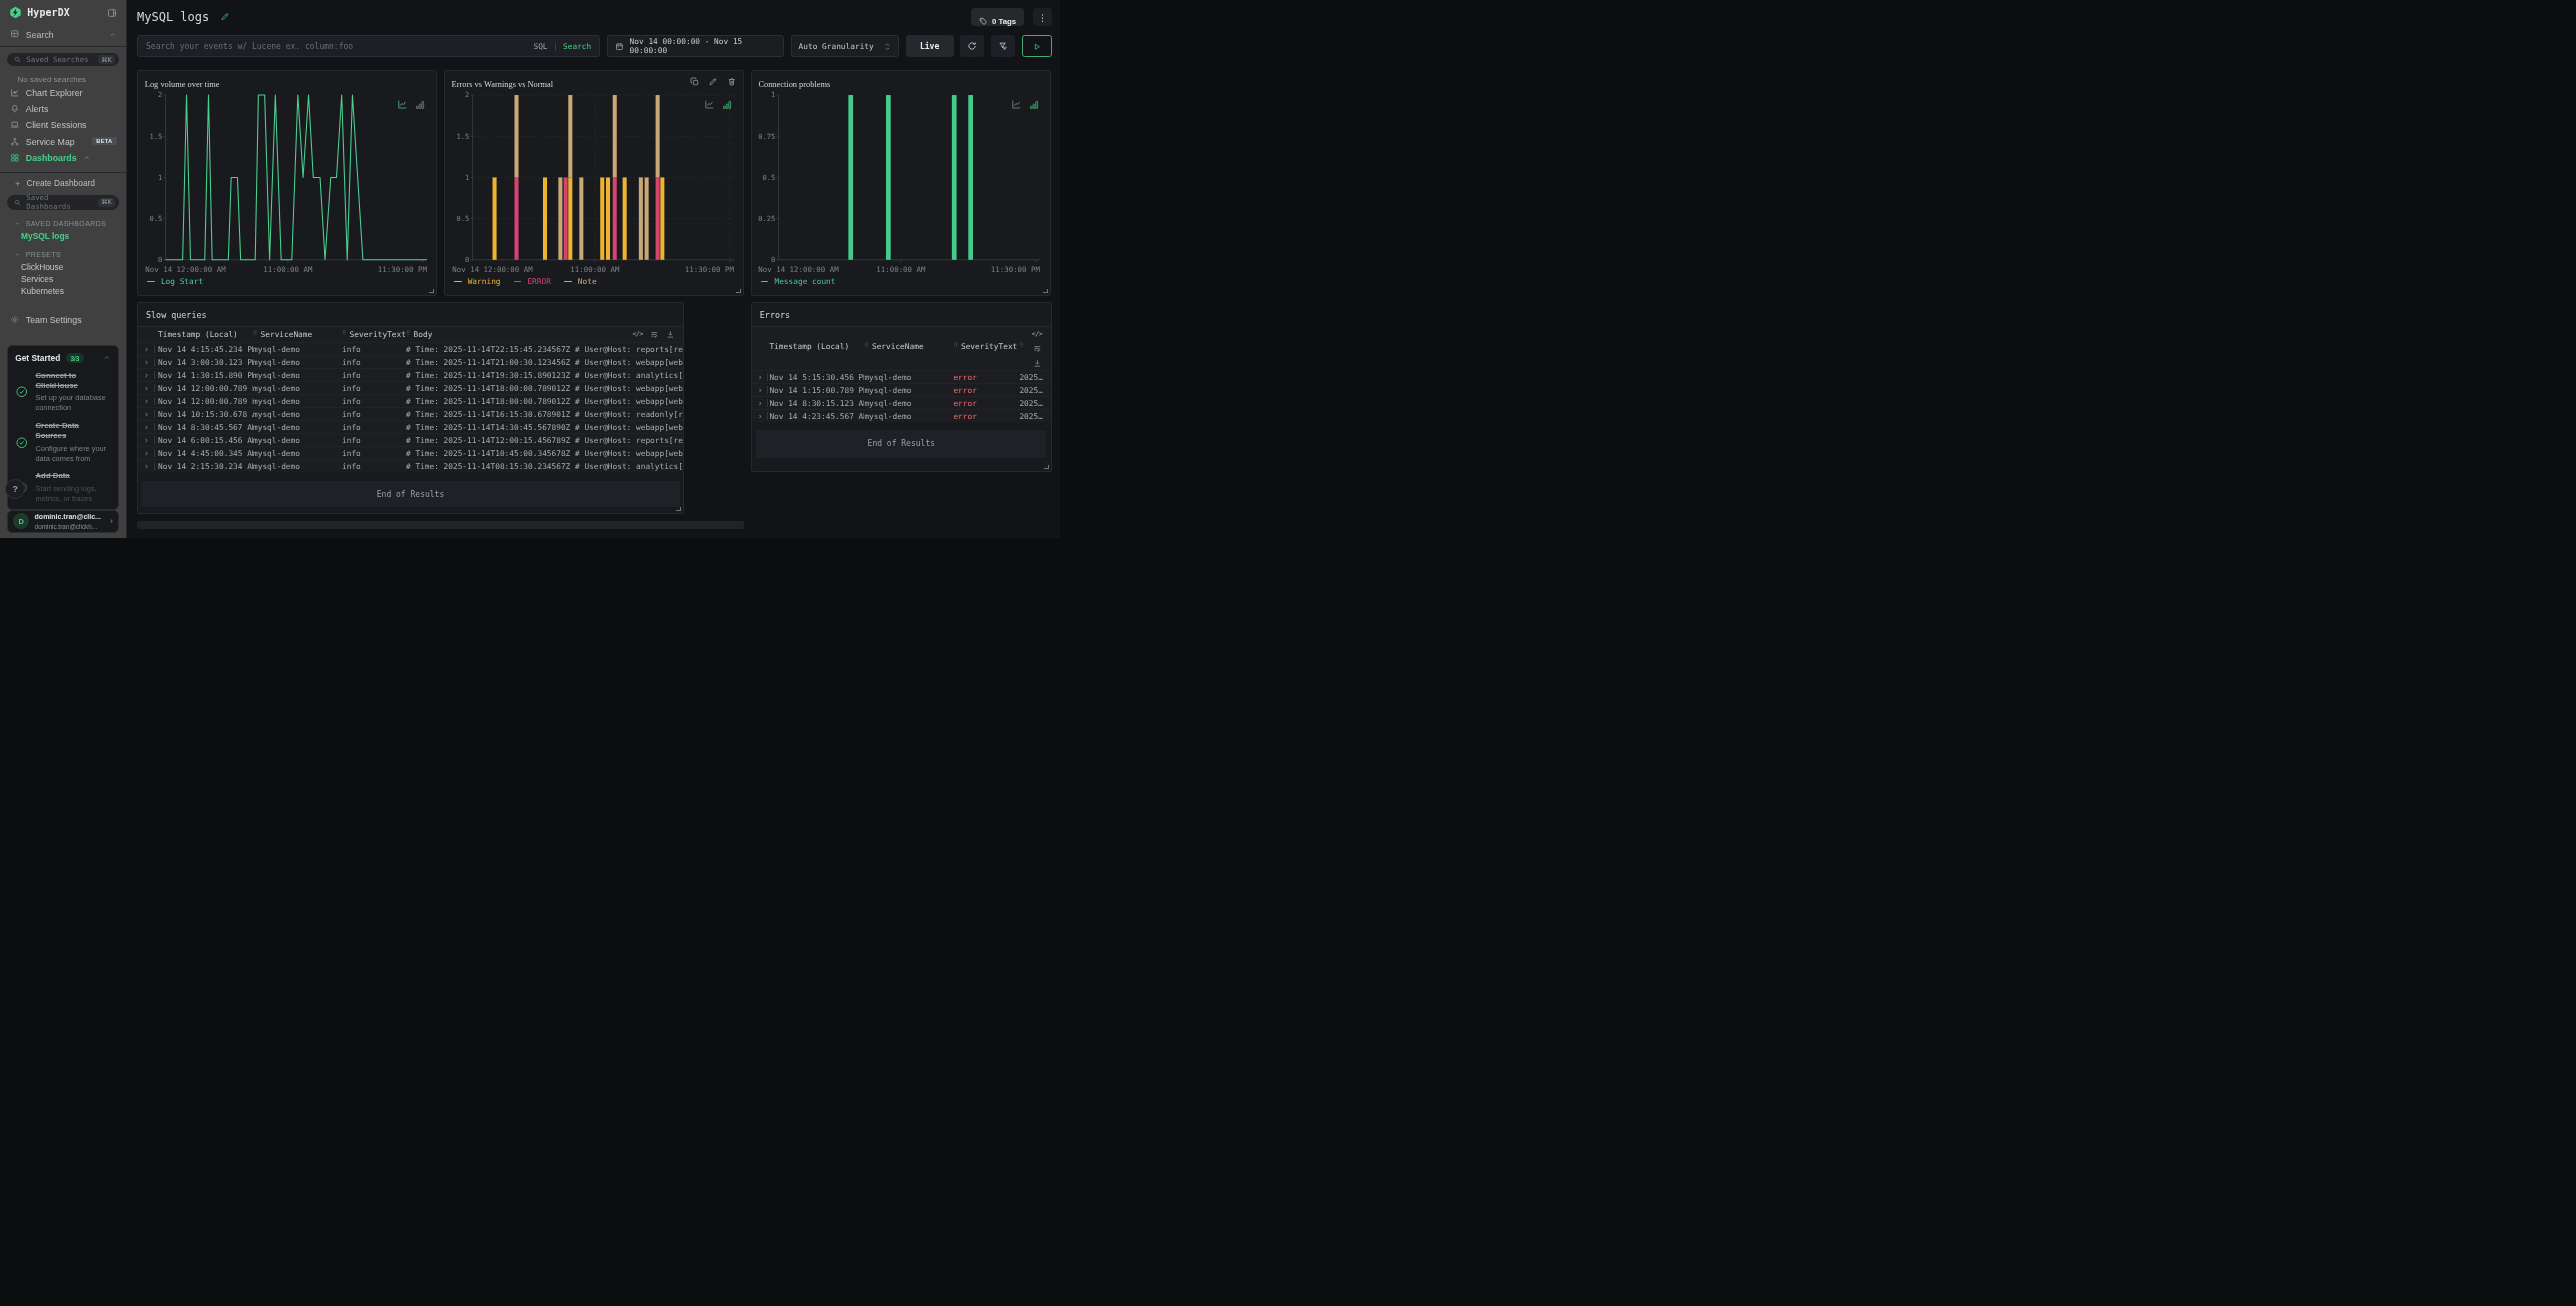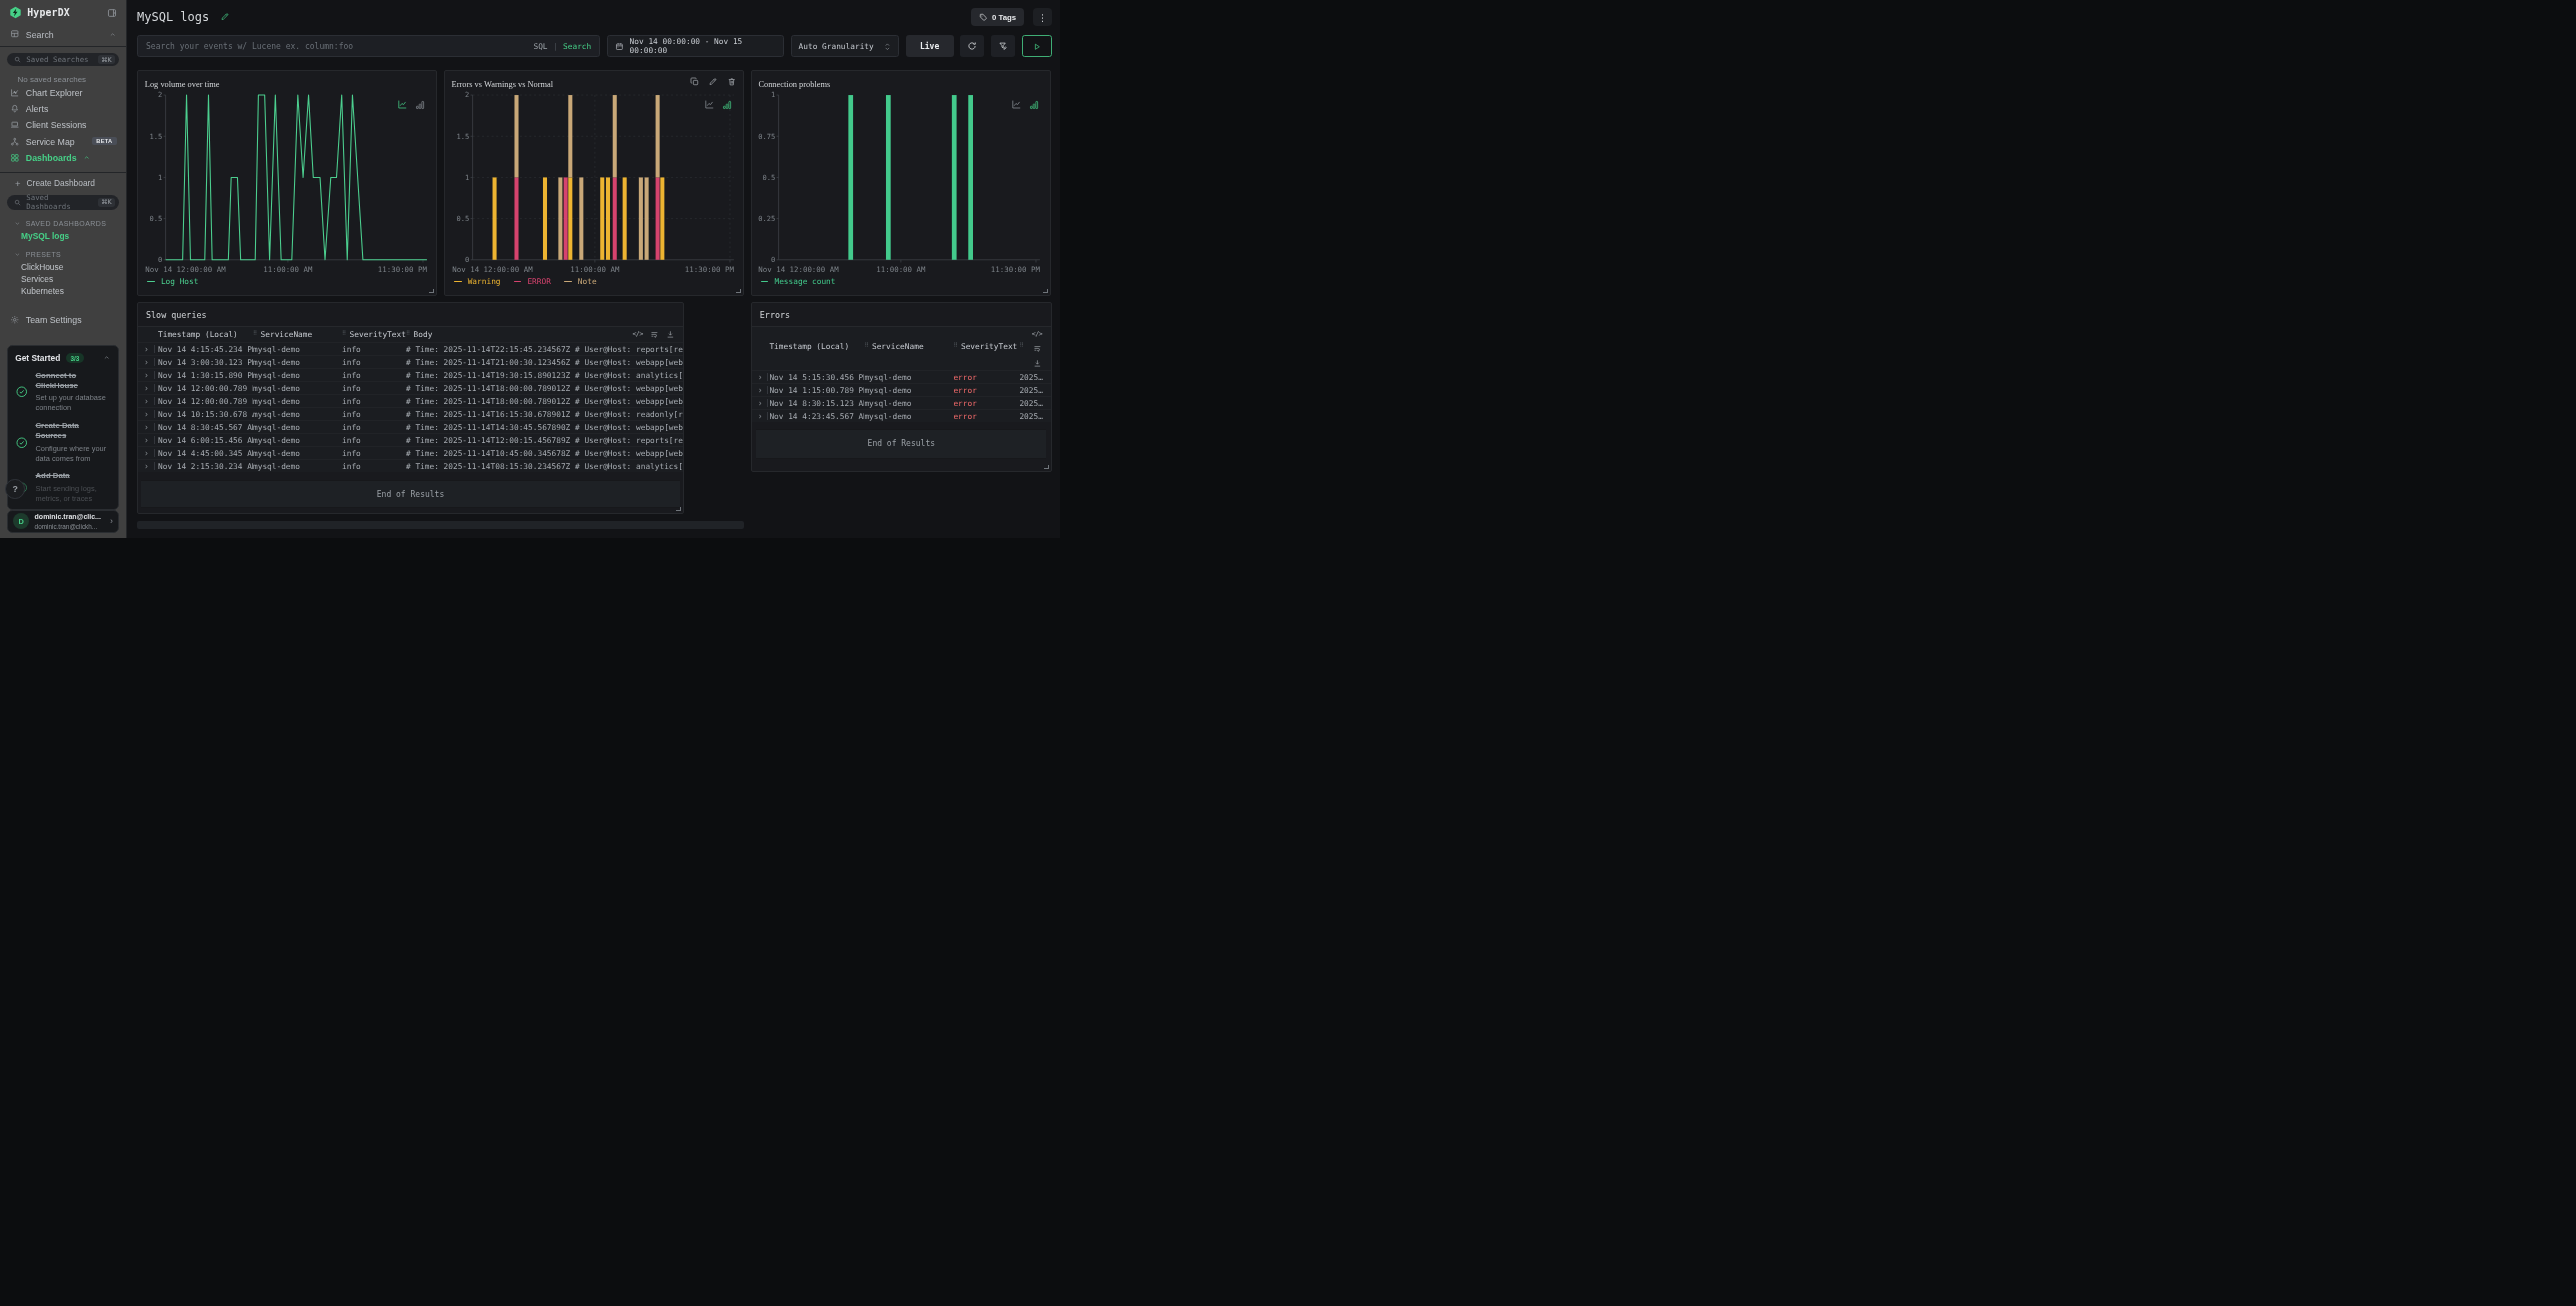--- a/index.html
+++ b/index.html
@@ -45,21 +45,21 @@
   .user-name{font-size:7px;font-weight:bold;color:#dfe1e4;white-space:nowrap;overflow:hidden}
   .user-mail{font-size:6.4px;color:#8a8f95;white-space:nowrap;overflow:hidden}
   .user-chev{color:#8a8f95;font-size:8.8px}
 
   
   .main{flex:1;padding:0 8px 0 10px;position:relative;display:flex;flex-direction:column}
   .page-header{display:flex;align-items:center;height:34px}
   .page-title{font-family:"DejaVu Sans Mono",monospace;font-size:12px;color:#d5d8db}
   .pencil-btn{margin-left:10.8px;display:flex;cursor:pointer}
   .ph-right{margin-left:auto;display:flex;align-items:center;gap:9.5px}
-  .tags-btn{display:flex;align-items:center;gap:4.7px;background:#26282d;border-radius:4px;height:17.6px;padding:0 7.4px;color:#e8eaec;font-size:7.8px;font-weight:bold;cursor:pointer}
+  .tags-btn{display:flex;align-items:flex-end;gap:4.7px;background:#26282d;border-radius:4px;height:17.6px;padding:0 7.4px;color:#e8eaec;font-size:7.8px;font-weight:bold;cursor:pointer}
   .kebab-btn{width:19px;height:17.6px;border-radius:4px;background:#1d1f23;display:grid;place-items:center;color:#c9ccd1;font-size:9.5px;cursor:pointer}
 
   .toolbar{display:flex;gap:6.8px;height:22px;margin-top:1.4px}
   .search-box{flex:1;display:flex;align-items:center;background:#1d1f24;border:0.7px solid #2b2e34;border-radius:2.7px;padding:0 8px;font-family:"DejaVu Sans Mono",monospace;font-size:8px;color:#696f76;cursor:text}
   .lang-toggle{margin-left:auto;display:flex;gap:5.4px;font-size:7.8px}
   .lang-sql{color:#9ba1a7;cursor:pointer}
   .lang-div{color:#4a4e54}
   .lang-lucene{color:#46d087;cursor:pointer}
   .date-box{width:177px;background:#1b1d21;border:0.7px solid #2b2e34;border-radius:2.7px;display:flex;align-items:center;gap:6px;padding:0 6.8px;font-family:"DejaVu Sans Mono",monospace;font-size:7.8px;color:#c6cad0;cursor:pointer}
   .gran-box{width:108px;background:#1b1d21;border:0.7px solid #2b2e34;border-radius:2.7px;display:flex;align-items:center;justify-content:space-between;padding:0 6.8px;font-family:"DejaVu Sans Mono",monospace;font-size:7.8px;color:#c6cad0;cursor:pointer}
@@ -454,21 +454,21 @@
               <svg width="10" height="10" viewBox="0 0 24 24" fill="none" stroke="currentColor" stroke-width="1.7">
                 <rect x="3.5" y="15" width="4.2" height="5.5" rx="1"></rect>
                 <rect x="10" y="10" width="4.2" height="10.5" rx="1"></rect>
                 <rect x="16.5" y="3.5" width="4.2" height="17" rx="1"></rect>
               </svg>
             </span>
         </div>
         <div class="legend">
           <span class="legend-item" style="color: rgb(76, 207, 143);">
               <span class="legend-dash"></span>
-              <span>Log Host</span>
+              <span>Log Start</span>
             </span>
         </div>
         <span class="corner"></span>
       </div>
 
       <div class="panel chart-panel">
         <span class="panel-title">Errors vs Warnings vs Normal</span>
         <span class="panel-actions">
           <span>
               <svg width="9.5" height="9.5" viewBox="0 0 24 24" fill="none" stroke="currentColor" stroke-width="1.8">

